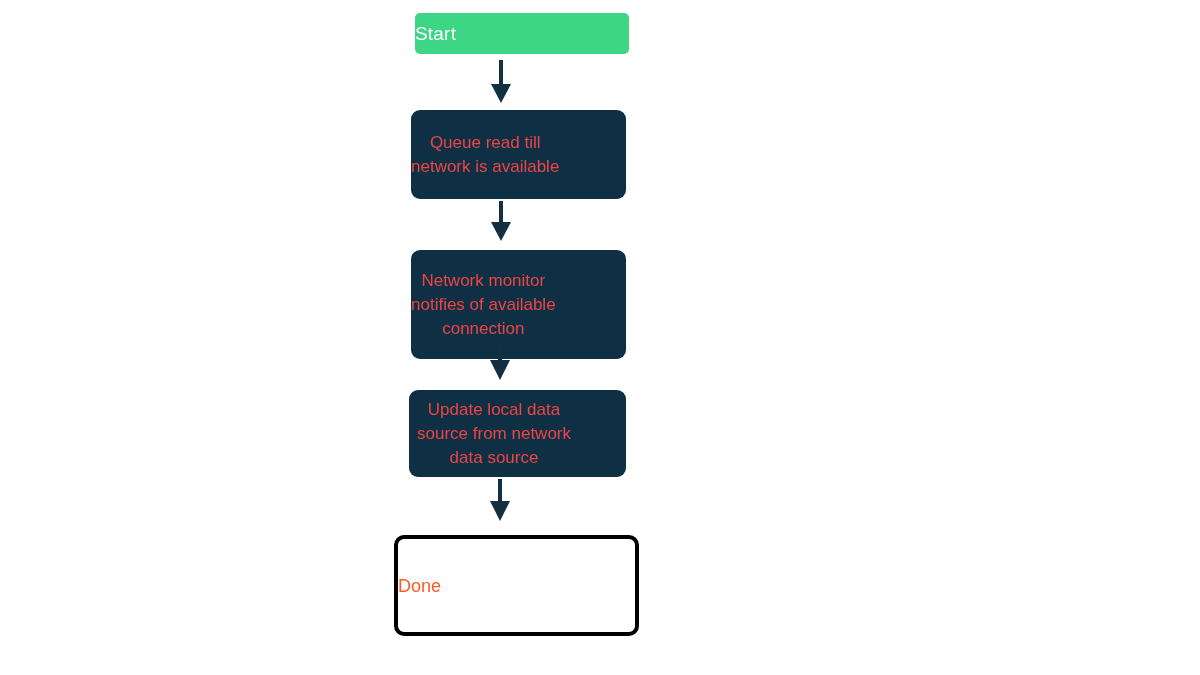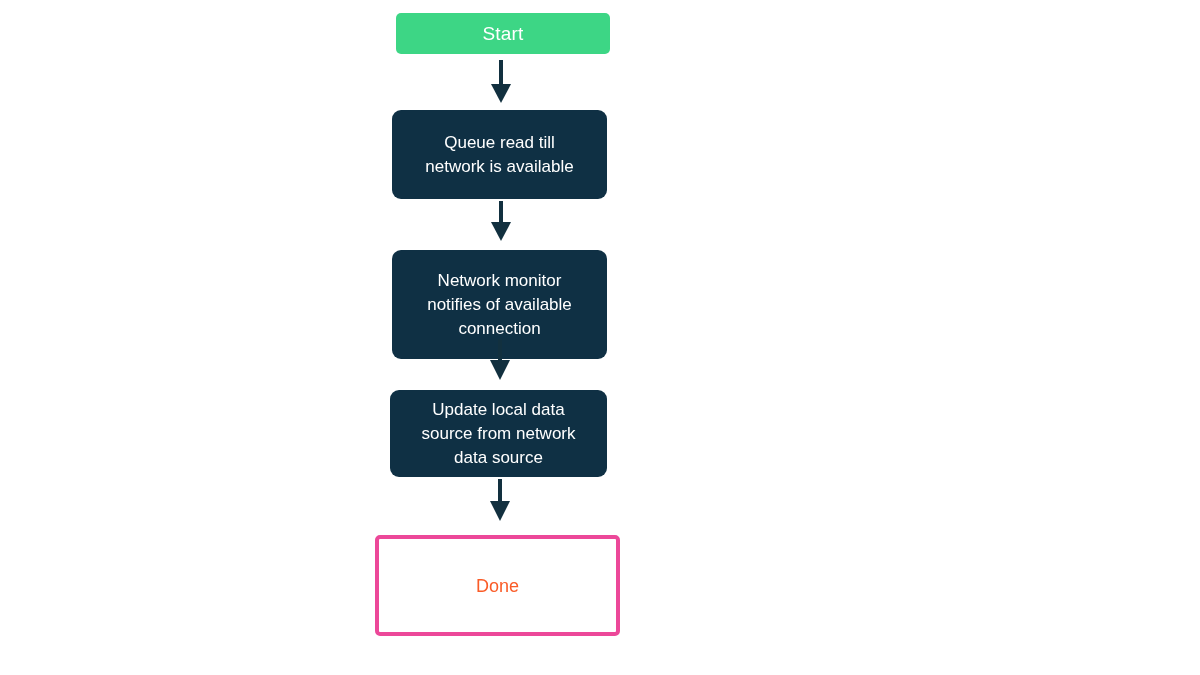--- a/index.html
+++ b/index.html
@@ -20,22 +20,23 @@
     position: absolute;
     inset: 0;
   }
 
   
   .node {
     position: absolute;
     box-sizing: border-box;
     display: flex;
     align-items: center;
-    justify-content: center;
+    justify-content: flex-start;
     text-align: center;
+    margin-left: 19px;
   }
 
   .node-label {
     display: block;
     white-space: pre-line;
   }
 
   
   .node-start {
     left: 396px;
@@ -51,21 +52,21 @@
     line-height: 22px;
     letter-spacing: 0.2px;
   }
 
   
   .node-process {
     background: #0f3044;
     border-radius: 9px;
   }
   .node-process .node-label {
-    color: #ffffff;
+    color: #ef4444;
     font-size: 17px;
     line-height: 24px;
   }
 
   .node-process-1 {
     left: 392px;
     top: 110px;
     width: 215px;
     height: 89px;
   }
@@ -73,31 +74,32 @@
     left: 392px;
     top: 250px;
     width: 215px;
     height: 109px;
   }
   .node-process-3 {
     left: 390px;
     top: 390px;
     width: 217px;
     height: 87px;
+    padding-left: 8px;
   }
 
   
   .node-done {
     left: 375px;
     top: 535px;
     width: 245px;
     height: 101px;
     background: #ffffff;
-    border: 4px solid #ec4899;
-    border-radius: 5px;
+    border: 4px solid #000000;
+    border-radius: 10px;
   }
   .node-done .node-label {
     color: #fa5c28;
     font-size: 18px;
     line-height: 22px;
   }
 
   
   .arrow {
     position: absolute;

